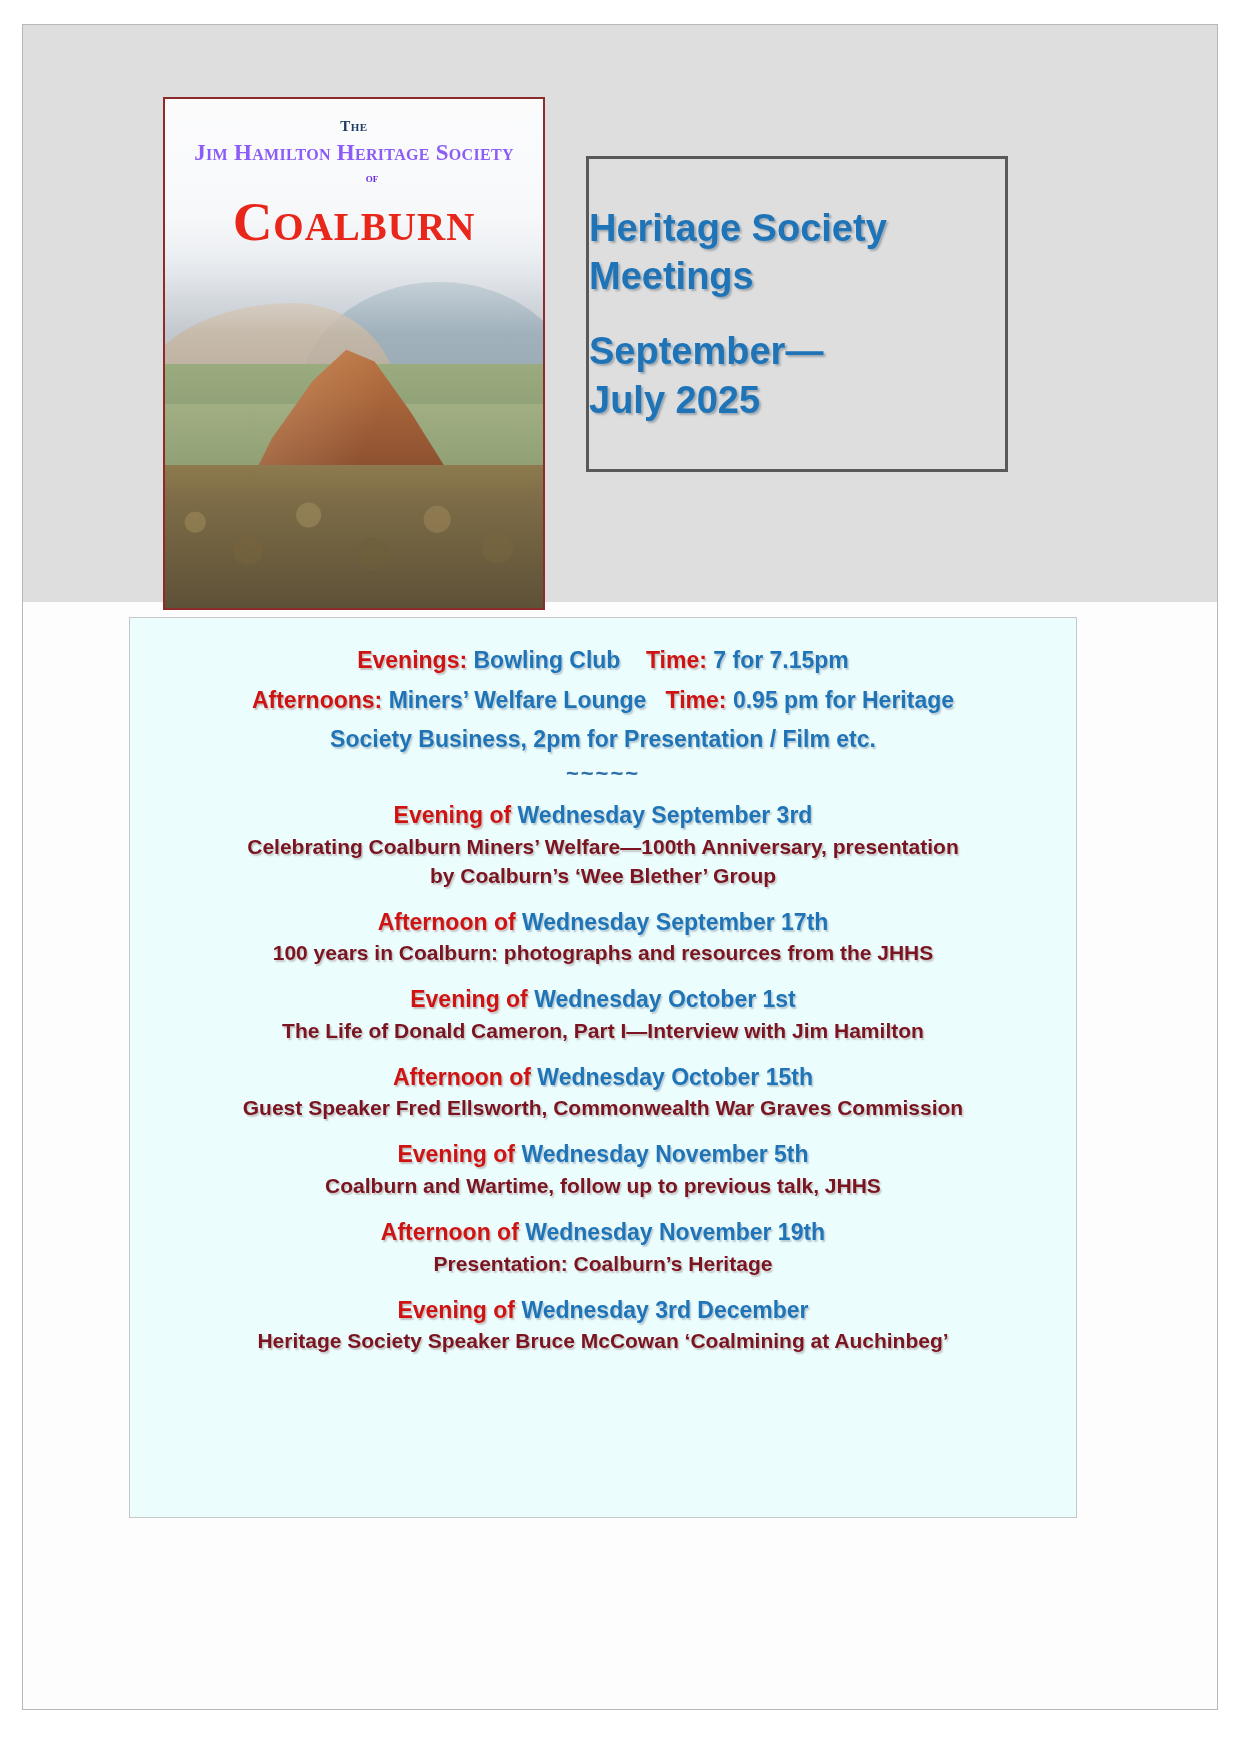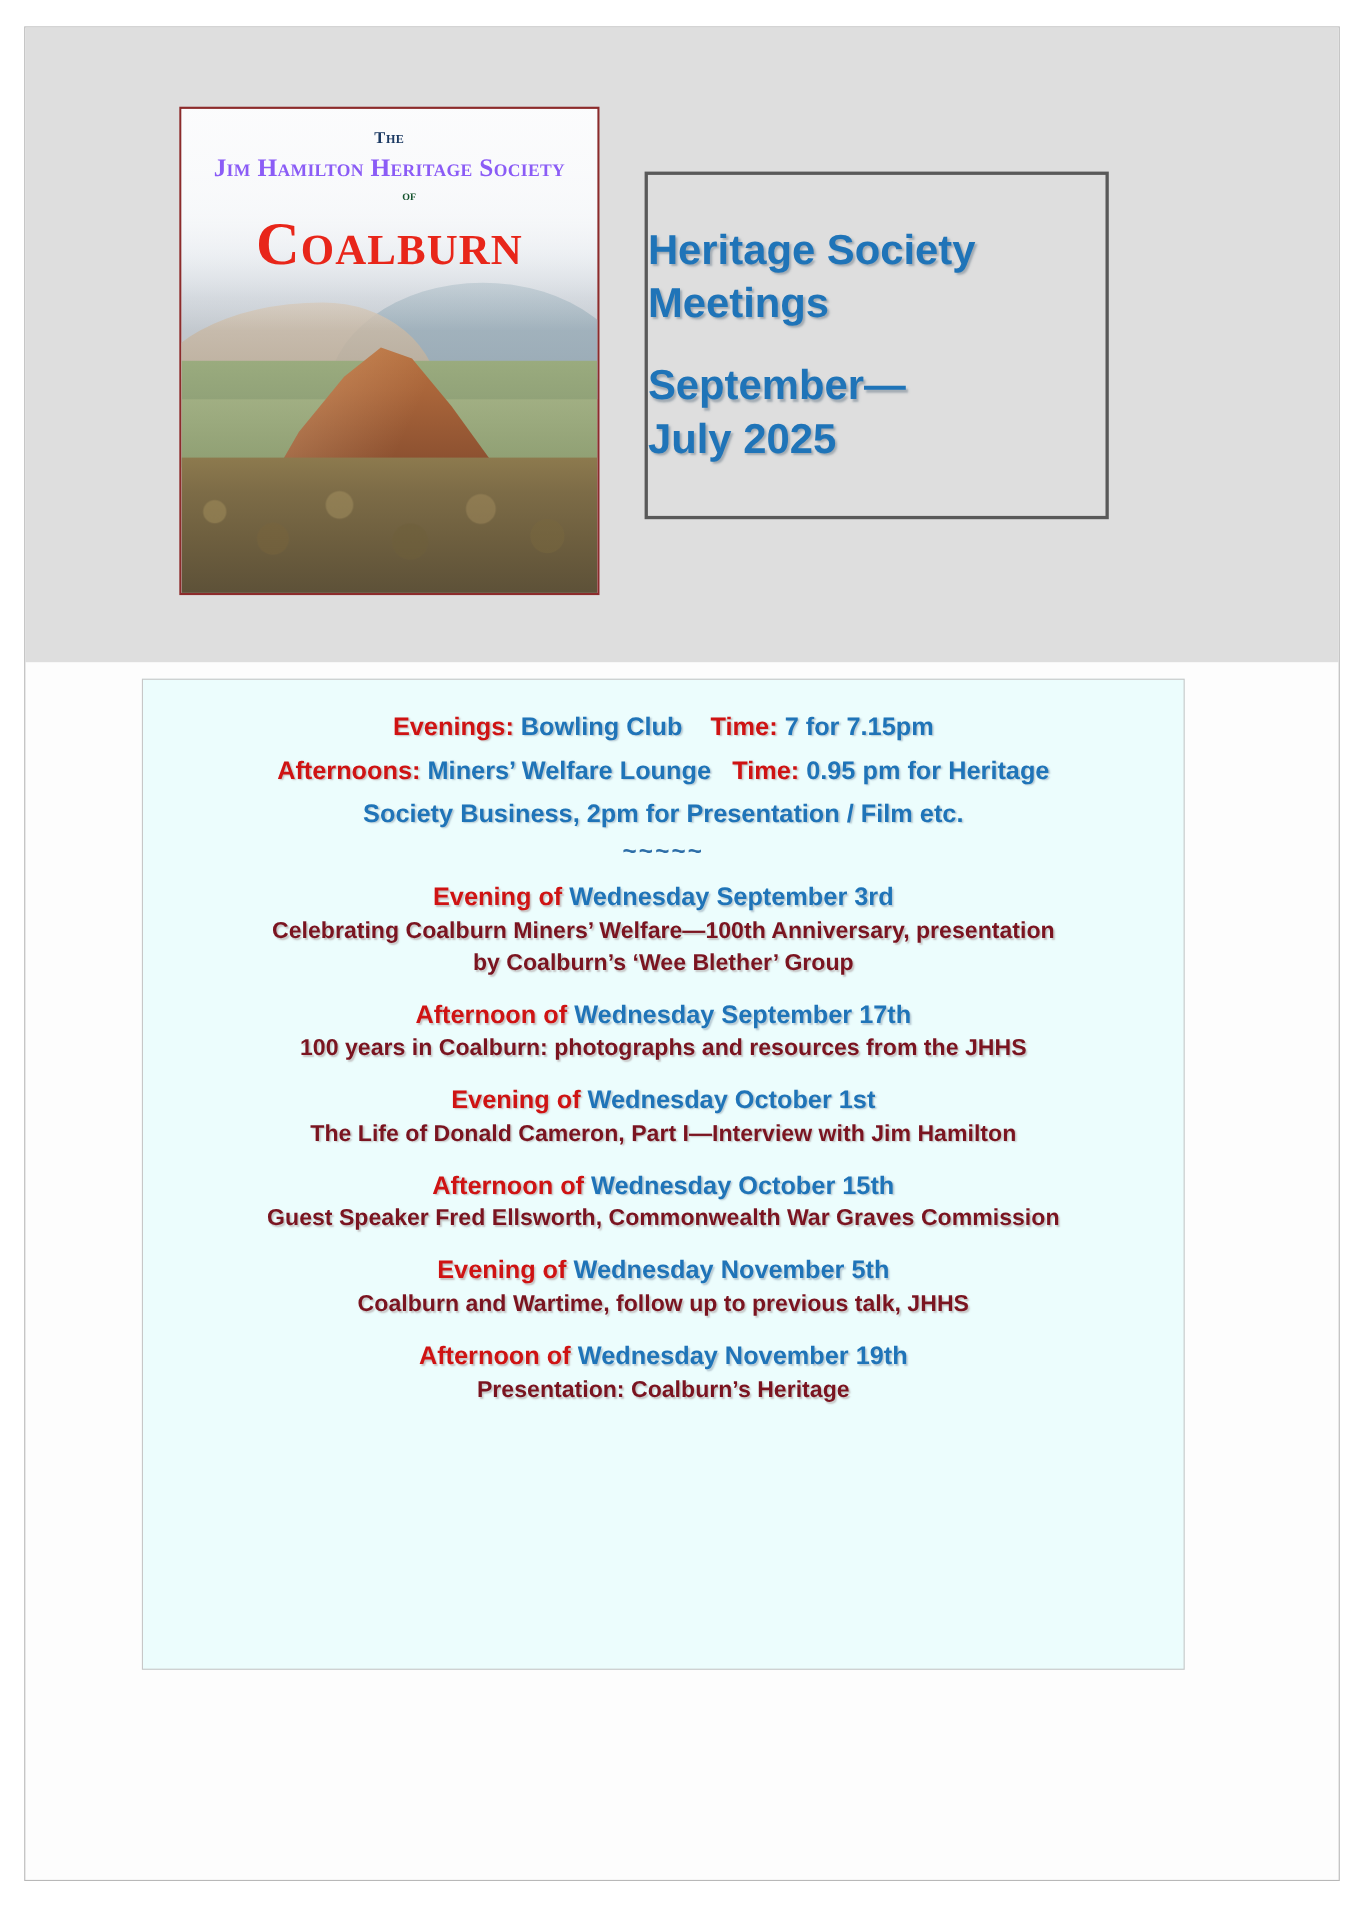--- a/index.html
+++ b/index.html
@@ -42,21 +42,21 @@
     height: 577px;
     background: #dedede;
   }
 
   
   .book-cover {
     position: absolute;
     left: 163px;
     top: 97px;
     width: 382px;
-    height: 444px;
+    height: 513px;
     border: 2px solid #8c2b2b;
     box-sizing: border-box;
     overflow: hidden;
     background: #eef2f6;
   }
   .cover-sky {
     position: absolute;
     left: 0; top: 0;
     width: 100%;
     height: 56%;
@@ -170,21 +170,21 @@
     color: #8b5cf6;
     font-size: 23px;
     letter-spacing: .3px;
     line-height: 1.35;
     white-space: nowrap;
   }
   .cover-of {
     font-family: "Liberation Serif", serif;
     font-variant: small-caps;
     font-weight: bold;
-    color: #14532d;
+    color: #6d28d9;
     font-size: 13px;
     line-height: 1.6;
     padding-left: 36px;
   }
   .cover-name {
     font-family: "Liberation Serif", serif;
     font-variant: small-caps;
     font-weight: bold;
     color: #e8261a;
     font-size: 55px;
@@ -371,15 +371,22 @@
     </div>
 
     <div class="event">
       <div class="line event-head">
         <span class="red">Afternoon of</span>
         <span class="blue">Wednesday November 19th</span>
       </div>
       <div class="line event-desc maroon">Presentation: Coalburn’s Heritage</div>
     </div>
 
+    <div class="event">
+      <div class="line event-head">
+        <span class="red">Evening of</span>
+        <span class="blue">Wednesday 3rd December</span>
+      </div>
+      <div class="line event-desc maroon">Heritage Society Speaker Bruce McCowan ‘Coalmining at Auchinbeg’</div>
+    </div>
 
   </div>
 </div>
 
 </body></html>

